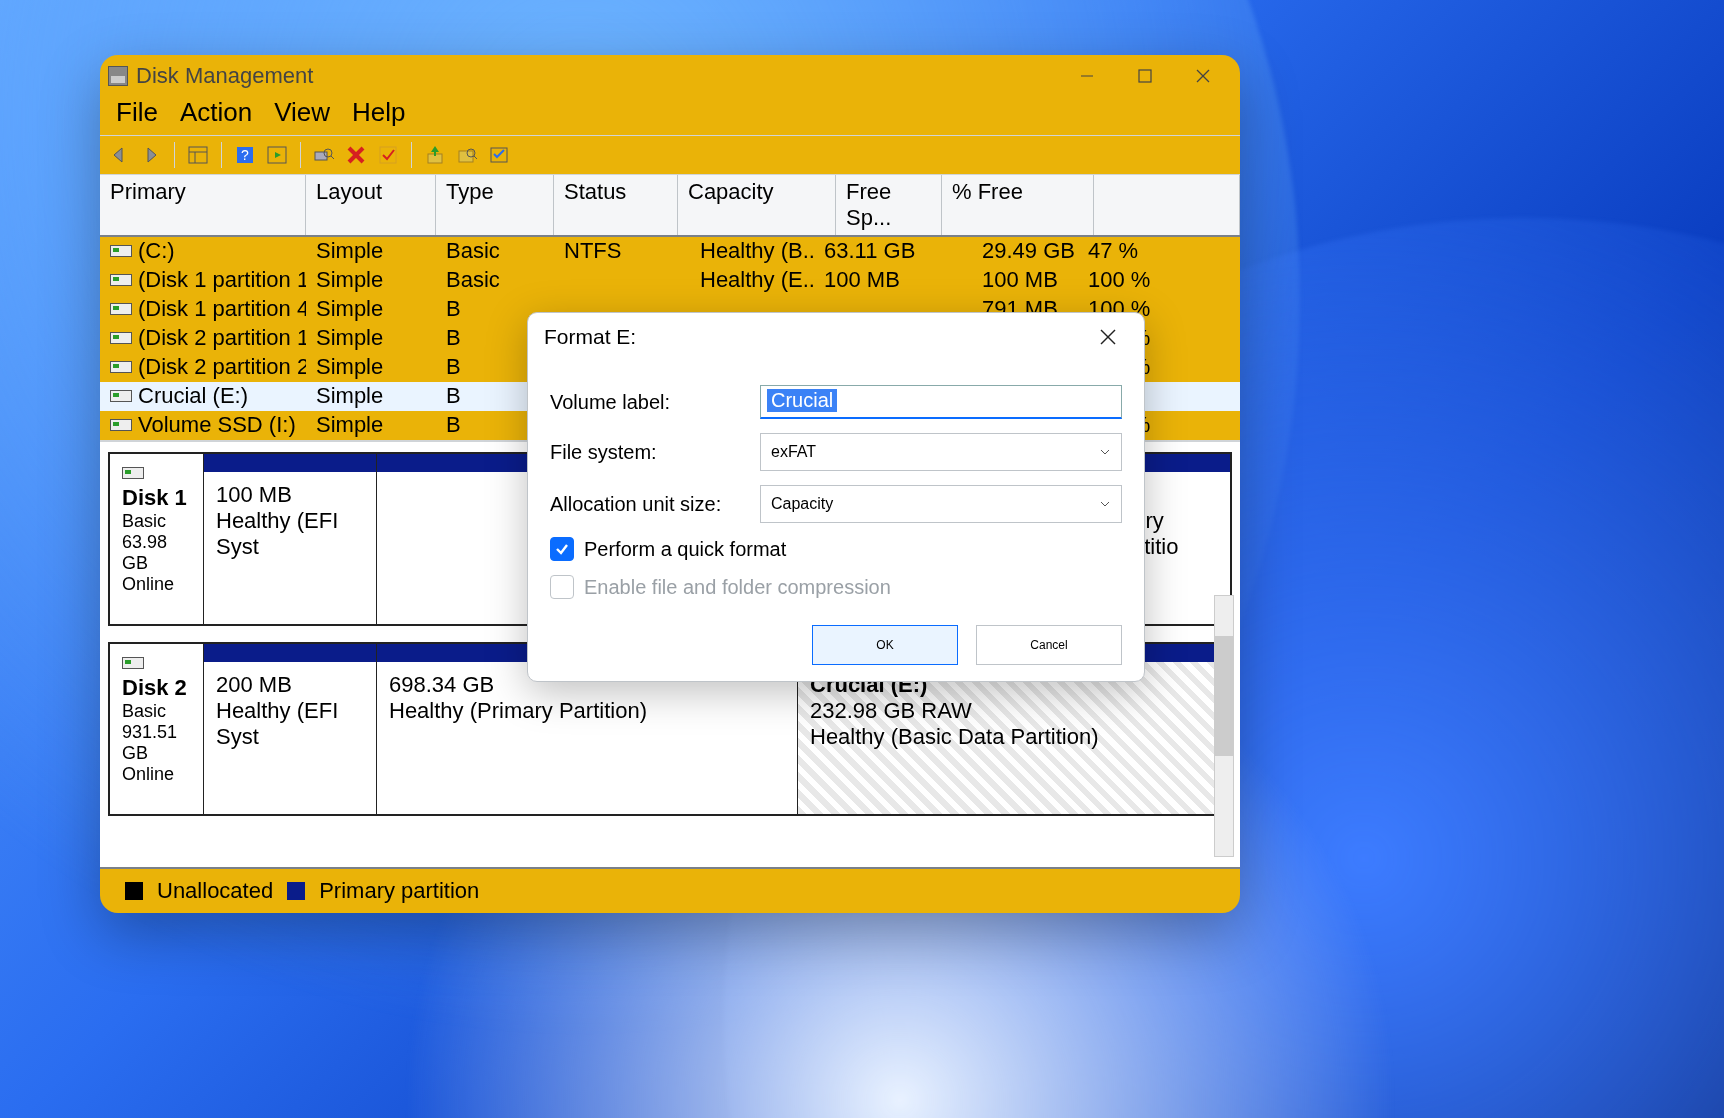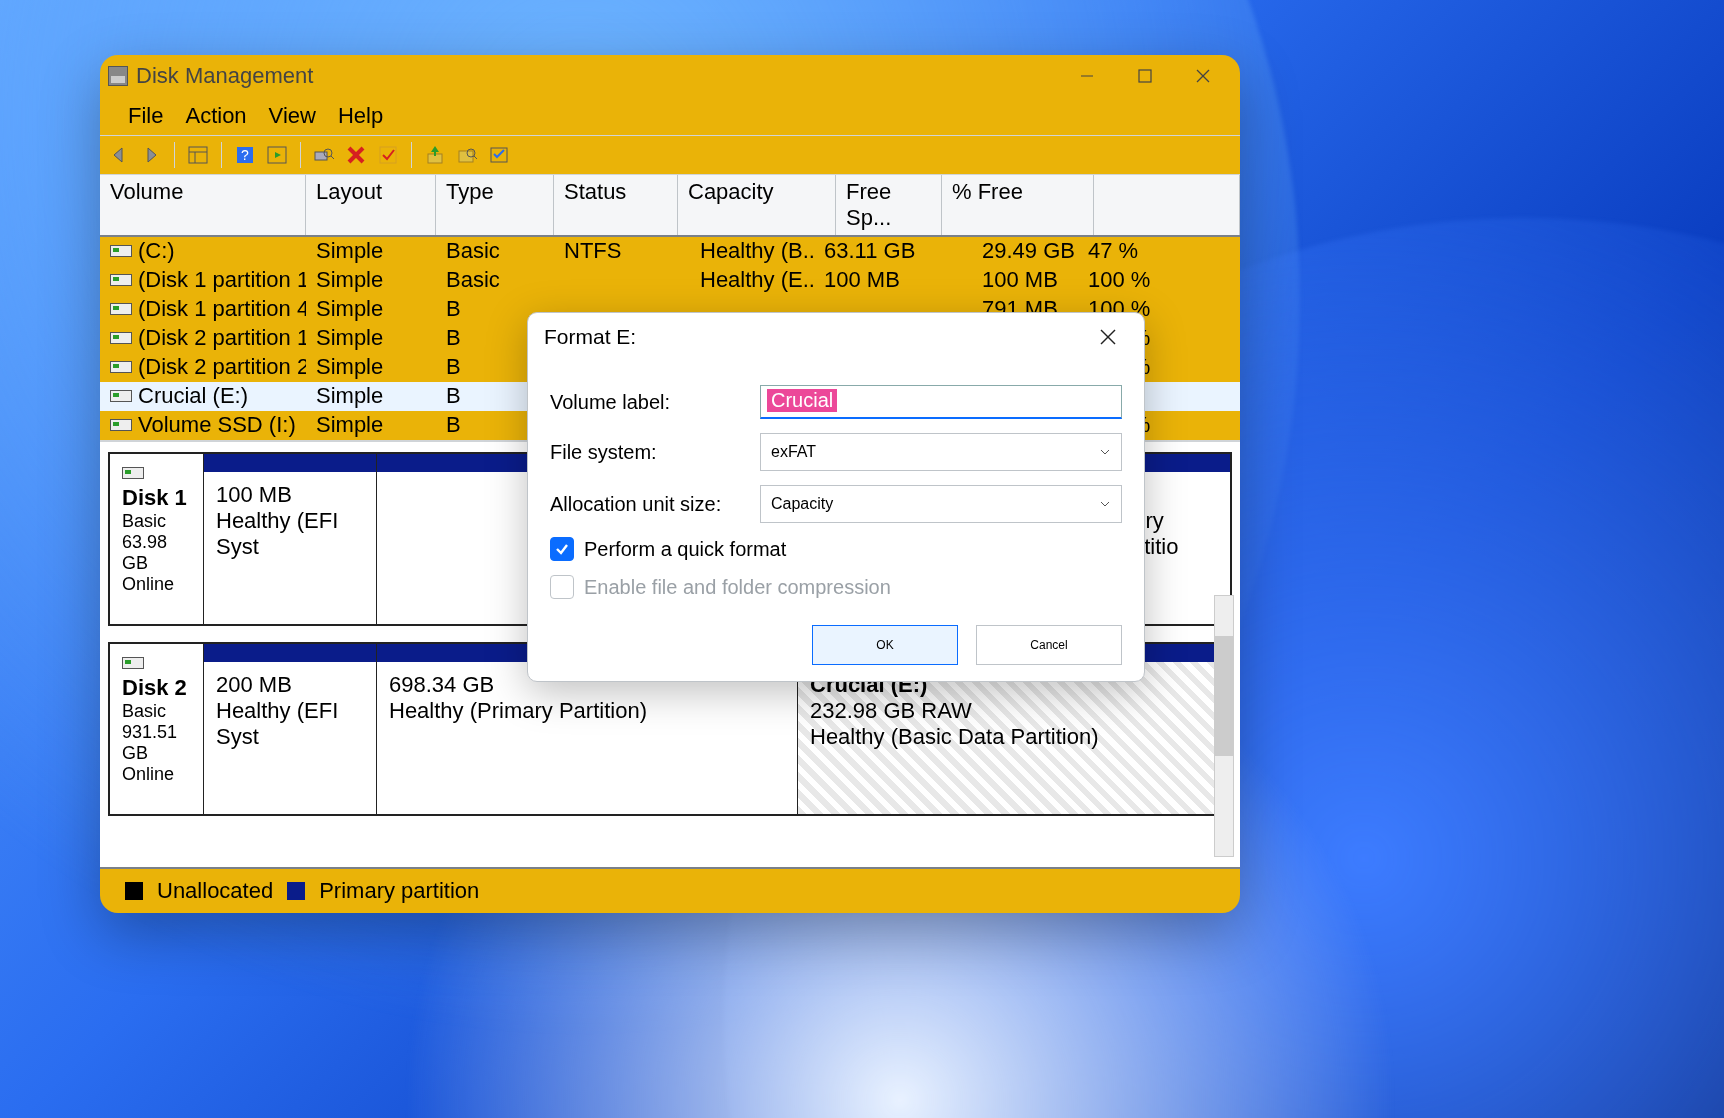--- a/index.html
+++ b/index.html
@@ -10,21 +10,21 @@
   .s2{width:1600px;height:1600px;right:-600px;bottom:-700px;background:radial-gradient(circle at 40% 40%,#3d7cff 0%,rgba(61,124,255,0) 60%)}
   .s3{width:1400px;height:1400px;left:200px;top:400px;background:radial-gradient(circle at 50% 50%,#e9f2ff 0%,rgba(233,242,255,0) 50%)}
   .window{position:absolute;left:100px;top:55px;width:1140px;height:858px;background:#eab308;border-radius:18px;box-shadow:0 20px 60px rgba(0,0,0,.3);display:flex;flex-direction:column;overflow:hidden}
   .titlebar{height:42px;display:flex;align-items:center;padding:0 8px}
   .titlebar .icon{width:18px;height:18px;background:#888;margin-right:8px;border:1px solid #555;position:relative}
   .titlebar .icon::after{content:"";position:absolute;left:2px;right:2px;top:9px;bottom:2px;background:#ccc}
   .titlebar .title{color:#444;font-size:22px}
   .winctrls{margin-left:auto;display:flex}
   .winctrl{width:58px;height:42px;display:flex;align-items:center;justify-content:center;color:#444}
   .winctrl svg{width:16px;height:16px;stroke:#444;stroke-width:1.2;fill:none}
-  .menubar{height:38px;border-bottom:1px solid #d0d4d8;display:flex;align-items:center;padding:0 28px;gap:22px;font-size:22px}
+  .menubar{height:38px;border-bottom:1px solid #d0d4d8;display:flex;padding:0 16px;gap:22px;font-size:26px}
   .toolbar{height:38px;border-bottom:1px solid #d0d4d8;display:flex;align-items:center;padding:0 6px;gap:6px}
   .tsep{width:1px;height:26px;background:#d0d4d8;margin:0 4px}
   .tbtn{width:26px;height:26px;display:flex;align-items:center;justify-content:center}
   .tbtn svg{width:22px;height:22px}
   .gridhdr{display:flex;border-bottom:2px solid #7a8089;background:#f5f6f8}
   .gridhdr .col{border-right:1px solid #bfc4c9;padding:4px 10px;font-size:22px;box-sizing:border-box}
   .vollist{border-bottom:2px solid #d0d4d8}
   .volrow{display:flex;border-bottom:1px solid transparent}
   .volrow .cell{padding:1px 10px;font-size:22px;box-sizing:border-box;white-space:nowrap;overflow:hidden}
   .volicon{display:inline-block;width:20px;height:10px;background:#eee;border:1px solid #555;margin-right:6px;position:relative;vertical-align:1px}
@@ -48,21 +48,21 @@
   .scrollbar .thumb{position:absolute;left:0;right:0;top:40px;height:120px;background:#ccc}
 
   .dialog{position:absolute;left:527px;top:312px;width:616px;background:#fff;border:1px solid #bfc4c9;box-shadow:0 10px 40px rgba(0,0,0,.25);border-radius:10px}
   .dlgtitle{height:48px;display:flex;align-items:center;padding:0 16px;font-size:21px;border-bottom:0}
   .dlgclose{margin-left:auto;width:40px;height:40px;display:flex;align-items:center;justify-content:center}
   .dlgclose svg{width:18px;height:18px;stroke:#222;stroke-width:1.4;fill:none}
   .dlgbody{padding:10px 22px 16px 22px}
   .row{display:flex;align-items:center;margin:14px 0}
   .row label{width:210px;font-size:20px}
   .txt{flex:1;height:34px;border:1px solid #8aa;background:#fff;border-bottom:2px solid #0a6cff;padding:3px 6px;box-sizing:border-box}
-  .txt .sel{display:inline-block;background:#ec4899;color:#fff;padding:0 4px;font-size:20px}
+  .txt .sel{display:inline-block;background:#3b82f6;color:#fff;padding:0 4px;font-size:20px}
   .sel-wrap{flex:1;height:36px;border:1px solid #bfc4c9;display:flex;align-items:center;padding:0 10px;justify-content:space-between;font-size:16px}
   .chev{width:12px;height:12px}
   .chk{width:22px;height:22px;border-radius:4px;border:1px solid #bfc4c9;margin-right:10px;display:inline-flex;align-items:center;justify-content:center}
   .chk.on{background:#0a6cff;border-color:#0a6cff}
   .chk.on svg{stroke:#fff;stroke-width:2.4;fill:none;width:14px;height:14px}
   .chkrow{display:flex;align-items:center;margin:14px 0 6px 0;font-size:20px}
   .chkrow.disabled{color:#9aa0a6}
   .dlgbtns{display:flex;gap:18px;justify-content:flex-end;margin-top:26px}
   .btn{width:144px;height:38px;border:1px solid #bfc4c9;background:#fff;font-size:12px;display:flex;align-items:center;justify-content:center}
   .btn.primary{border-color:#0a6cff;background:#eaf4ff}
@@ -176,21 +176,21 @@
       </div>
     <div class="tbtn">
         <svg viewBox="0 0 22 22">
           <rect x="3" y="4" width="16" height="14" fill="none" stroke="#555"></rect>
           <path d="M6 10 L9 13 L16 6" fill="none" stroke="#2a6df0" stroke-width="2"></path>
         </svg>
       </div>
   </div>
 
   <div class="gridhdr">
-    <div class="col c0">Volume</div>
+    <div class="col c0">Primary</div>
     <div class="col c1">Layout</div>
     <div class="col c2">Type</div>
     <div class="col c4">Status</div>
     <div class="col c5">Capacity</div>
     <div class="col c6">Free Sp...</div>
     <div class="col c7">% Free</div>
     <div class="col c8"></div>
   </div>
 
   <div class="vollist" id="vollist">

